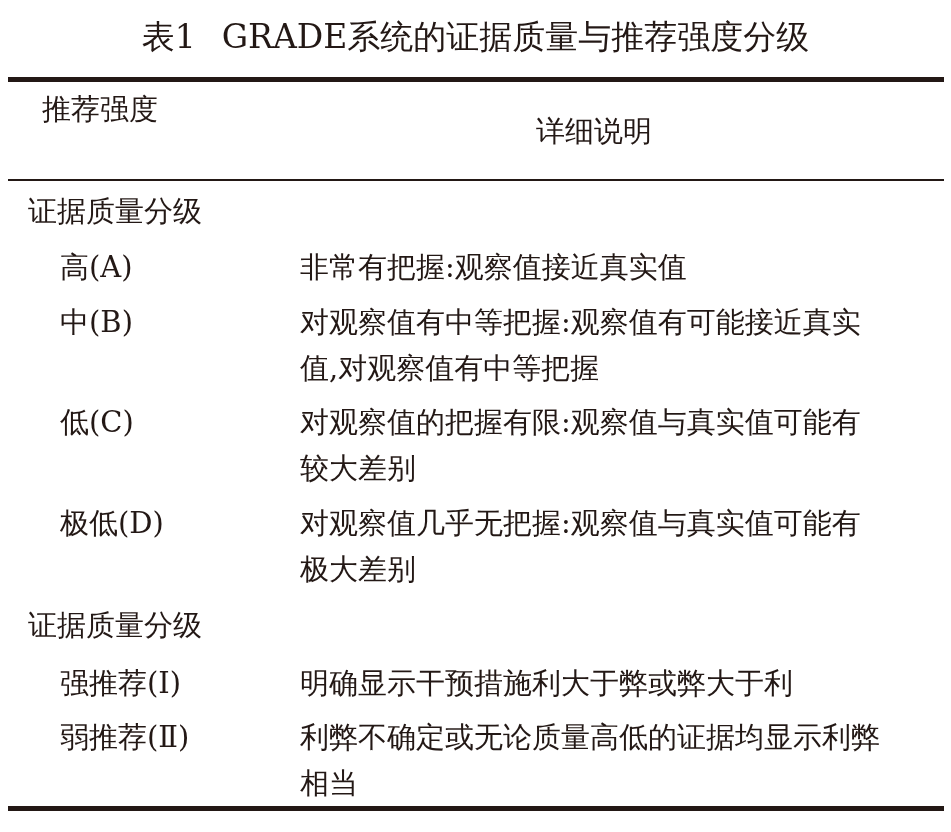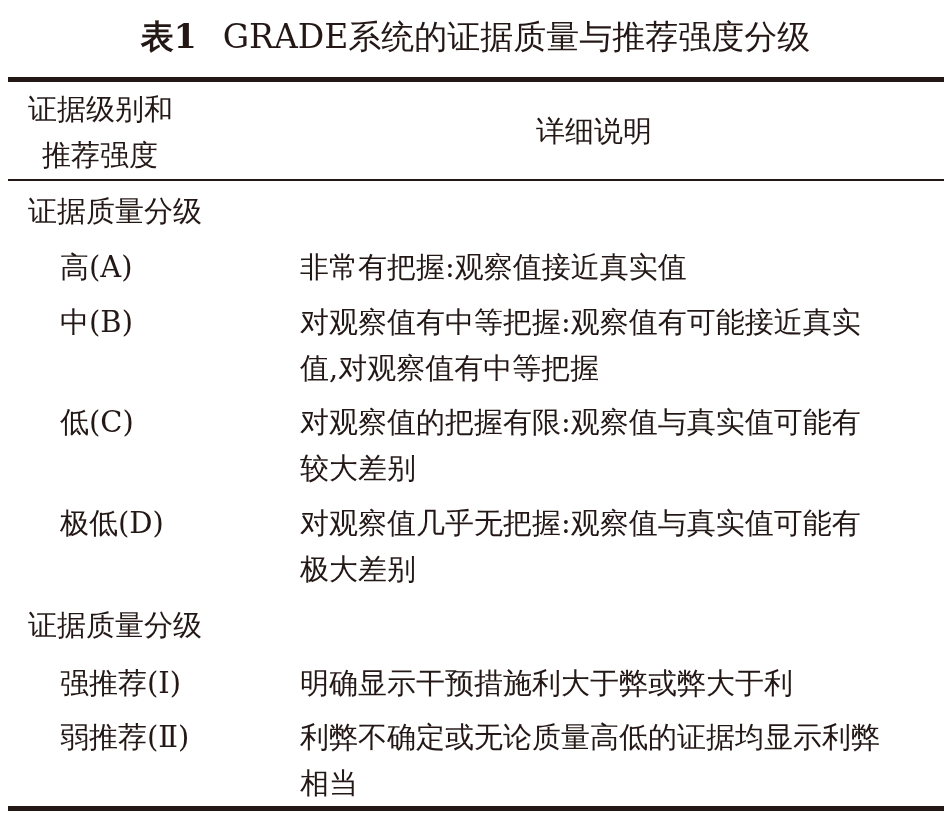--- a/index.html
+++ b/index.html
@@ -19,21 +19,21 @@
       position: absolute;
       top: 14px;
       left: 0;
       width: 951px;
       text-align: center;
       font-size: 33px;
       line-height: 46px;
       white-space: nowrap;
     }
     .title .num {
-      font-weight: bold;
+      font-weight: normal;
       margin-right: 26px;
     }
     .rule {
       position: absolute;
       left: 8px;
       width: 508px;
       background: #231815;
     }
     .rule-top { top: 77px; width: 936px; height: 5px; }
     .rule-mid { top: 179px; width: 936px; height: 2px; }
@@ -65,21 +65,20 @@
 </head>
 <body>
 
 <div class="title">
   <span class="num">表1</span><span>GRADE系统的证据质量与推荐强度分级</span>
 </div>
 
 <div class="rule rule-top"></div>
 
 <div class="cell hdr-left">
-  <span>证据级别和</span>
   <span class="l2">推荐强度</span>
 </div>
 <div class="cell hdr-right">详细说明</div>
 
 <div class="rule rule-mid"></div>
 
 <div class="cell section" style="top:188px">证据质量分级</div>
 
 <div class="cell level" style="top:244px">高(A)</div>
 <div class="cell desc" style="top:244px">

